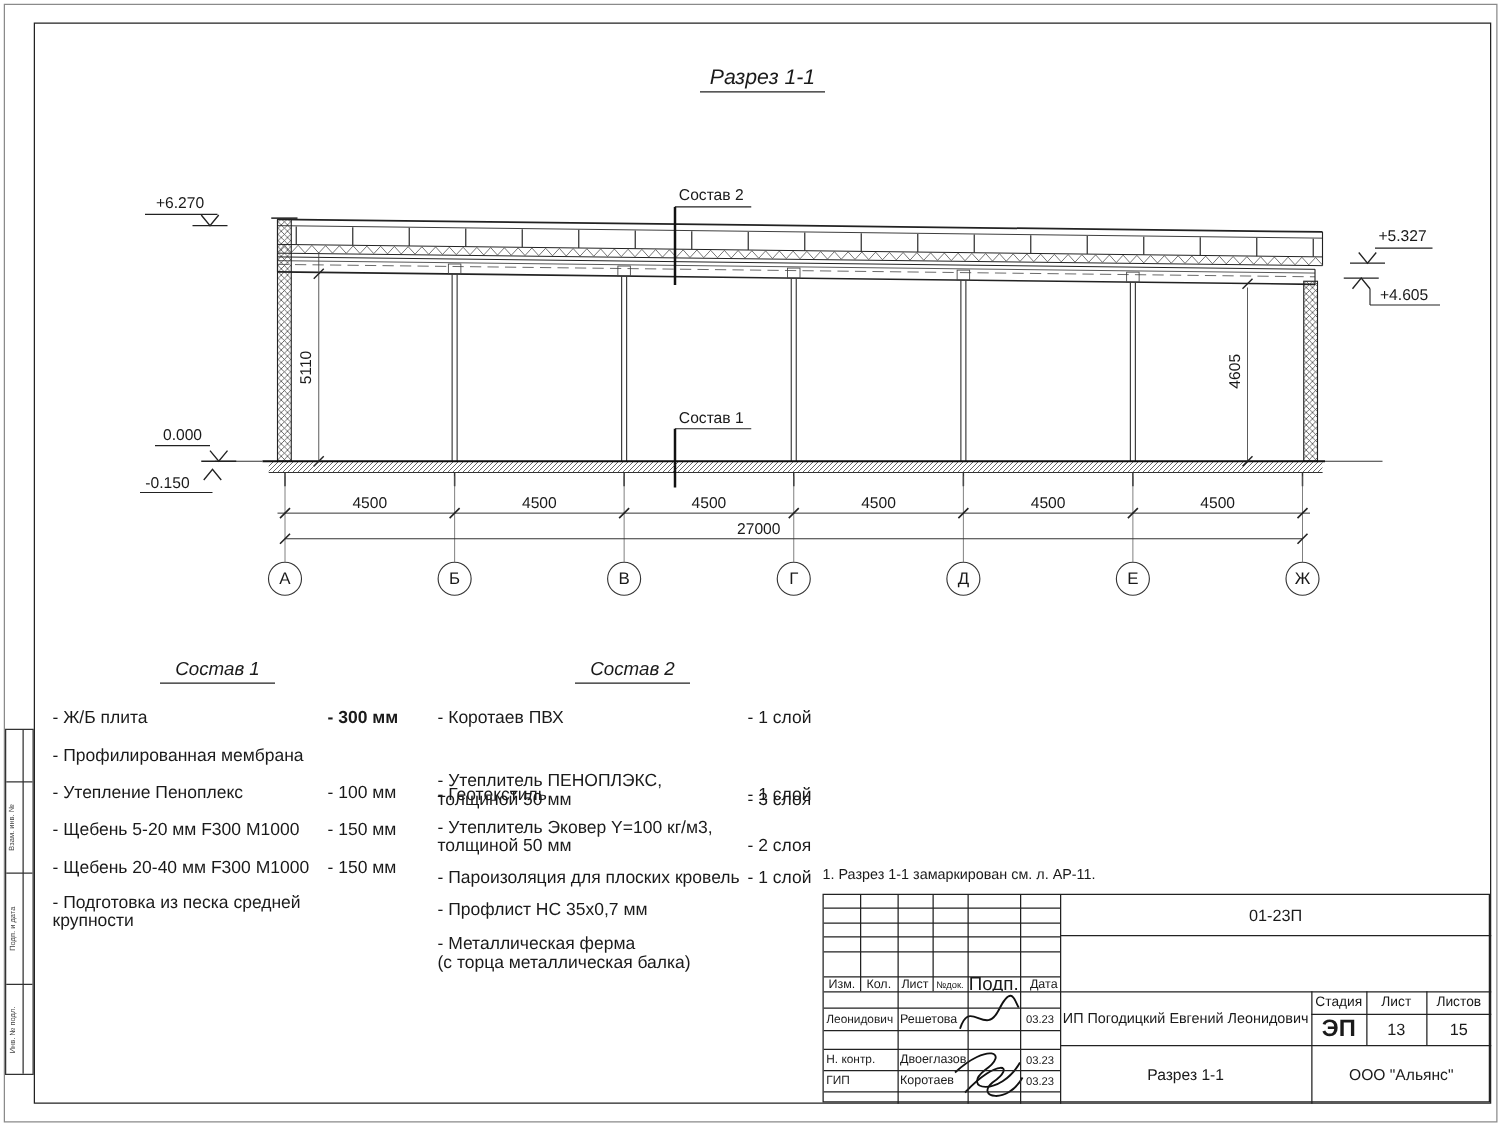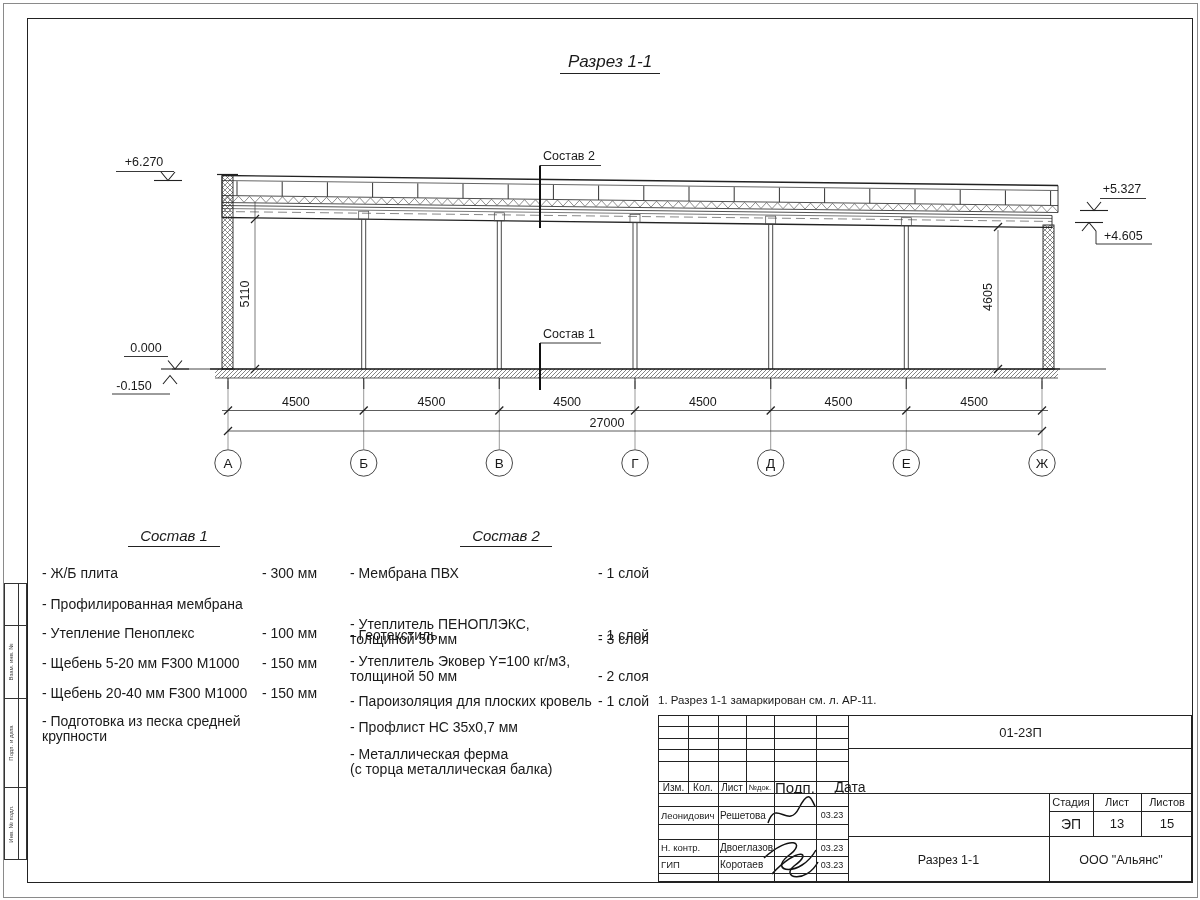--- a/index.html
+++ b/index.html
@@ -217,30 +217,30 @@
   </div>
 
   <div class="abs sostav-header" style="left:128px;top:527px;width:92px;">
     <span>Состав 1</span>
   </div>
   <div class="abs sostav-header" style="left:460px;top:527px;width:92px;">
     <span>Состав 2</span>
   </div>
 
   <div id="sostav1-list">
-      <div class="li-row" style="left: 42px; top: 566px; width: 320px;"><span class="li-name">- Ж/Б плита</span><span class="li-val" style="left: 220px;">- 300 мм</span></div>
+      <div class="li-row" style="left: 42px; top: 566px; width: 320px;"><span class="li-name">- Ж/Б плита</span><span class="li-val" style="left: 220px; font-weight: bold;">- 300 мм</span></div>
       <div class="li-row" style="left: 42px; top: 597px; width: 320px;"><span class="li-name">- Профилированная мембрана</span></div>
       <div class="li-row" style="left: 42px; top: 626px; width: 320px;"><span class="li-name">- Утепление Пеноплекс</span><span class="li-val" style="left: 220px;">- 100 мм</span></div>
       <div class="li-row" style="left: 42px; top: 656px; width: 320px;"><span class="li-name">-  Щебень 5-20 мм F300 М1000</span><span class="li-val" style="left: 220px;">- 150 мм</span></div>
       <div class="li-row" style="left: 42px; top: 686px; width: 320px;"><span class="li-name">-  Щебень 20-40 мм F300 М1000</span><span class="li-val" style="left: 220px;">- 150 мм</span></div>
       <div class="li-row" style="left: 42px; top: 714px; width: 320px;"><span class="li-name">- Подготовка из песка средней
   крупности</span></div>
     </div>
   <div id="sostav2-list">
-      <div class="li-row" style="left: 350px; top: 566px; width: 330px;"><span class="li-name">- Мембрана ПВХ</span><span class="li-val" style="left: 248px;">- 1 слой</span></div>
+      <div class="li-row" style="left: 350px; top: 566px; width: 330px;"><span class="li-name">- Коротаев ПВХ</span><span class="li-val" style="left: 248px;">- 1 слой</span></div>
       <div class="li-row" style="left: 350px; top: 592px; width: 330px; margin-top: 36px;"><span class="li-name">- Геотекстиль</span><span class="li-val" style="left: 248px;">- 1 слой</span></div>
       <div class="li-row" style="left: 350px; top: 617px; width: 330px;"><span class="li-name">- Утеплитель ПЕНОПЛЭКС,
   толщиной 50 мм</span><span class="li-val" style="left: 248px;">- 3 слоя</span></div>
       <div class="li-row" style="left: 350px; top: 654px; width: 330px;"><span class="li-name">- Утеплитель Эковер Y=100 кг/м3,
   толщиной 50 мм</span><span class="li-val" style="left: 248px;">- 2 слоя</span></div>
       <div class="li-row" style="left: 350px; top: 694px; width: 330px;"><span class="li-name">- Пароизоляция для плоских кровель</span><span class="li-val" style="left: 248px;">- 1 слой</span></div>
       <div class="li-row" style="left: 350px; top: 720px; width: 330px;"><span class="li-name">- Профлист НС 35х0,7 мм</span></div>
       <div class="li-row" style="left: 350px; top: 747px; width: 330px;"><span class="li-name">- Металлическая ферма
   (с торца металлическая балка)</span></div>
     </div>
@@ -268,37 +268,38 @@
         <div class="tb-line" style="left: 0px; top: 108px; width: 189px; height: 1px;"></div>
         <div class="tb-line" style="left: 0px; top: 123px; width: 189px; height: 1px;"></div>
         <div class="tb-line" style="left: 0px; top: 140px; width: 189px; height: 1px;"></div>
         <div class="tb-line" style="left: 0px; top: 157px; width: 189px; height: 1px;"></div>
         <div class="tb-line" style="left: 189px; top: 32px; width: 345px; height: 1px;"></div>
         <div class="tb-line" style="left: 390px; top: 95px; width: 144px; height: 1px;"></div>
         <div class="tb-line" style="left: 189px; top: 120px; width: 345px; height: 1px;"></div>
       </div>
 
     <div class="tb-text" style="left:189px;top:0;width:345px;height:32px;font-size:13px;">01-23П</div>
+    <div class="tb-text" style="left:189px;top:77px;width:201px;height:43px;font-size:11.5px;">ИП Погодицкий Евгений Леонидович</div>
 
     <div class="tb-text" style="left:390px;top:77px;width:44px;height:18px;font-size:11px;">Стадия</div>
     <div class="tb-text" style="left:434px;top:77px;width:48px;height:18px;font-size:11px;">Лист</div>
     <div class="tb-text" style="left:482px;top:77px;width:52px;height:18px;font-size:11px;">Листов</div>
-    <div class="tb-text" style="left:390px;top:95px;width:44px;height:25px;font-size:14px;">ЭП</div>
+    <div class="tb-text" style="left:390px;top:95px;width:44px;height:25px;font-size:19px;font-weight:bold;">ЭП</div>
     <div class="tb-text" style="left:434px;top:95px;width:48px;height:25px;font-size:13px;">13</div>
     <div class="tb-text" style="left:482px;top:95px;width:52px;height:25px;font-size:13px;">15</div>
 
     <div class="tb-text" style="left:189px;top:120px;width:201px;height:47px;font-size:12.5px;">Разрез 1-1</div>
     <div class="tb-text" style="left:390px;top:120px;width:144px;height:47px;font-size:12.5px;">ООО "Альянс"</div>
 
     <div class="tb-text" style="left:0;top:65px;width:29px;height:12px;font-size:10px;">Изм.</div>
     <div class="tb-text" style="left:29px;top:65px;width:30px;height:12px;font-size:10px;">Кол.</div>
     <div class="tb-text" style="left:59px;top:65px;width:28px;height:12px;font-size:10px;">Лист</div>
     <div class="tb-text" style="left:87px;top:65px;width:28px;height:12px;font-size:7.5px;">№док.</div>
     <div class="tb-text" style="left:115px;top:65px;width:42px;height:12px;font-size:15px;">Подп.</div>
-    <div class="tb-text" style="left:175px;top:65px;width:32px;height:12px;font-size:14px;">Дата</div>
+    <div class="tb-text" style="left:160px;top:65px;width:32px;height:12px;font-size:10px;">Дата</div>
 
     <div class="tb-text" style="left:2px;top:90px;width:56px;height:18px;font-size:9.5px;justify-content:flex-start;">Леонидович</div>
     <div class="tb-text" style="left:61px;top:90px;width:53px;height:18px;font-size:10px;justify-content:flex-start;">Решетова</div>
     <div class="tb-text" style="left:157px;top:92px;width:32px;height:14px;font-size:9px;">03.23</div>
 
     <div class="tb-text" style="left:2px;top:123px;width:56px;height:17px;font-size:9.5px;justify-content:flex-start;">Н. контр.</div>
     <div class="tb-text" style="left:61px;top:123px;width:53px;height:17px;font-size:10px;justify-content:flex-start;">Двоеглазов</div>
     <div class="tb-text" style="left:157px;top:125px;width:32px;height:13px;font-size:9px;">03.23</div>
 
     <div class="tb-text" style="left:2px;top:140px;width:56px;height:17px;font-size:9.5px;justify-content:flex-start;">ГИП</div>

